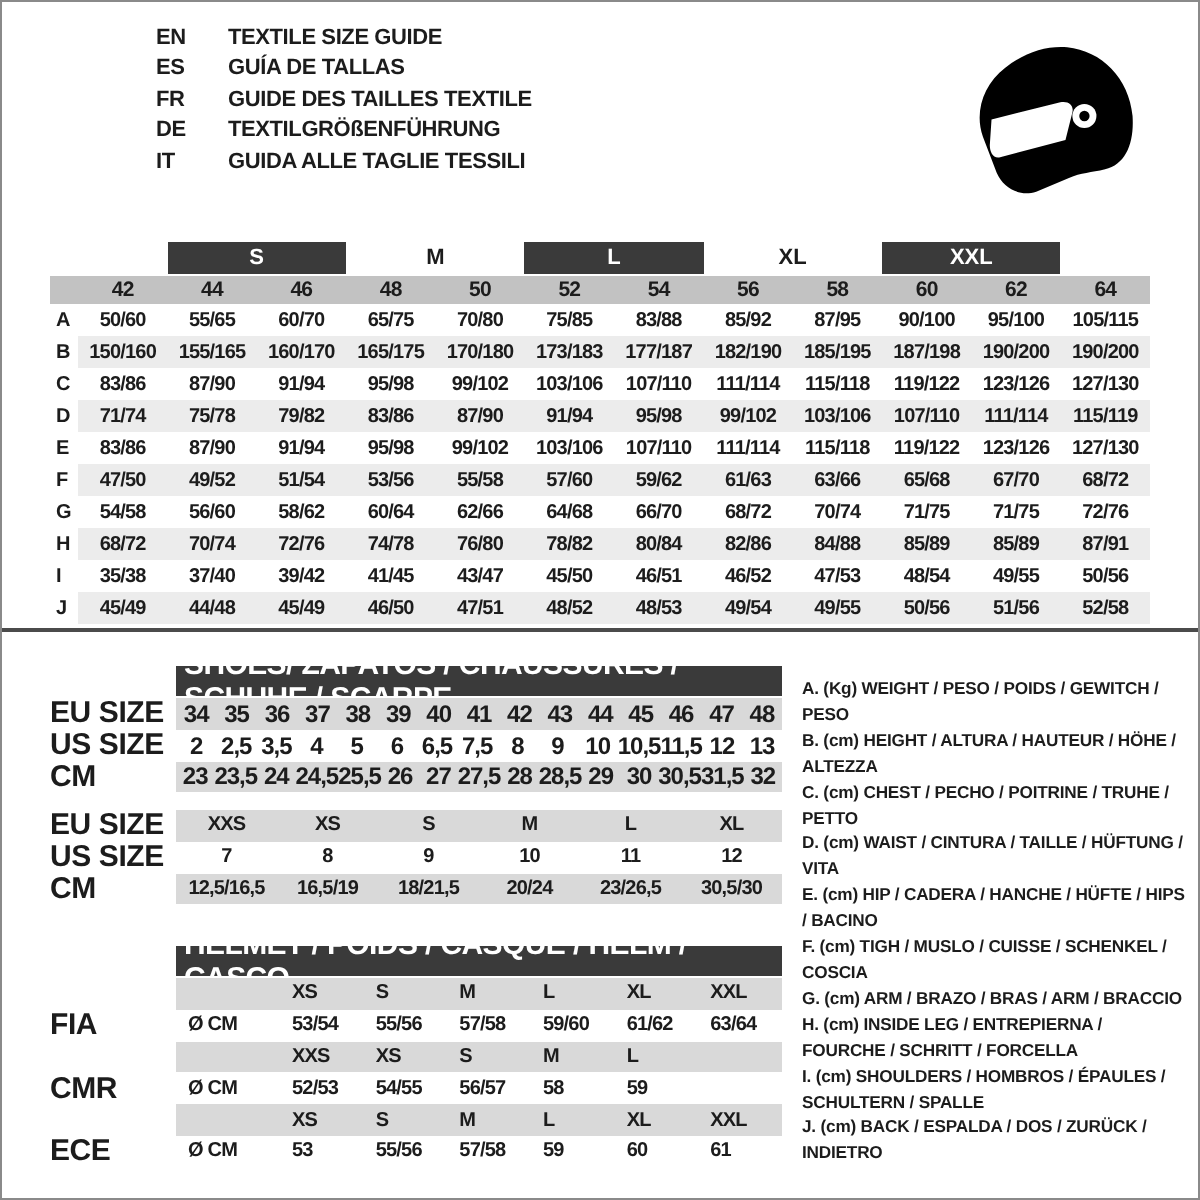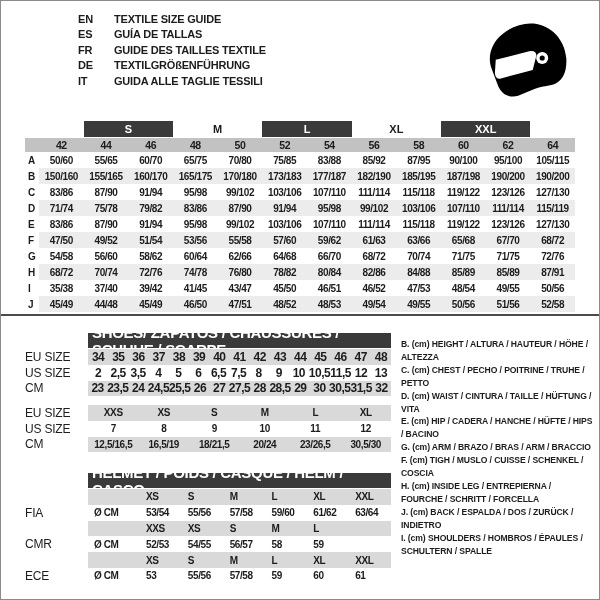--- a/index.html
+++ b/index.html
@@ -29,21 +29,21 @@
   .divider{position:absolute;top:313px;left:0;width:600px;height:2px;background:#4b4b4b;}
 
   
   .btable{position:absolute;left:24px;width:366px;}
   .shoes{top:332px;}
   .gloves{top:404px;}
   .helmetT{top:472px;}
   .ttl{margin-left:63px;height:15px;background:#3a3a3a;color:#fff;font-size:15px;font-weight:bold;
        display:flex;align-items:center;padding-left:4px;letter-spacing:-0.3px;margin-bottom:1px;}
   .srow{display:flex;height:15.8px;}
-  .rlabel{width:63px;display:flex;align-items:center;font-size:12px;font-weight:normal;letter-spacing:-0.2px;}
+  .rlabel{width:63px;display:flex;align-items:center;font-size:15px;font-weight:bold;letter-spacing:-0.2px;}
   .rcells{flex:1;display:flex;}
   .rcells.gray{background:#d9d9d9;}
   .rcells .cell{flex:1;font-size:10px;}
   .shoes .rcells .cell{font-size:12px;letter-spacing:-0.5px;}
   .helmetT .rcells .cell{justify-content:flex-start;padding-left:6px;}
   .helmetT .unitcell{flex:none;width:46px;}
 
   
   .legend{position:absolute;top:337px;left:400px;width:194px;font-size:8.6px;font-weight:bold;
           line-height:12.9px;letter-spacing:-0.1px;}
@@ -440,24 +440,25 @@
             <div class="cell">57/58</div>
             <div class="cell">59</div>
             <div class="cell">60</div>
             <div class="cell">61</div>
           </div>
         </div>
       </div>
   </div>
 
   <div class="legend" id="legend">
+      <div class="legend-item">A. (Kg) WEIGHT / PESO / POIDS / GEWITCH / PESO</div>
       <div class="legend-item">B. (cm) HEIGHT / ALTURA / HAUTEUR / HÖHE / ALTEZZA</div>
       <div class="legend-item">C. (cm) CHEST / PECHO / POITRINE / TRUHE / PETTO</div>
       <div class="legend-item">D. (cm) WAIST / CINTURA / TAILLE / HÜFTUNG / VITA</div>
       <div class="legend-item">E. (cm) HIP / CADERA / HANCHE / HÜFTE / HIPS / BACINO</div>
+      <div class="legend-item">F. (cm) TIGH / MUSLO / CUISSE / SCHENKEL / COSCIA</div>
       <div class="legend-item">G. (cm) ARM / BRAZO / BRAS / ARM / BRACCIO</div>
-      <div class="legend-item">F. (cm) TIGH / MUSLO / CUISSE / SCHENKEL / COSCIA</div>
       <div class="legend-item">H. (cm) INSIDE LEG / ENTREPIERNA / FOURCHE / SCHRITT / FORCELLA</div>
+      <div class="legend-item">I. (cm) SHOULDERS / HOMBROS / ÉPAULES / SCHULTERN / SPALLE</div>
       <div class="legend-item">J. (cm) BACK / ESPALDA / DOS / ZURÜCK / INDIETRO</div>
-      <div class="legend-item">I. (cm) SHOULDERS / HOMBROS / ÉPAULES / SCHULTERN / SPALLE</div>
     </div>
 
 </div>
 
 </body></html>

